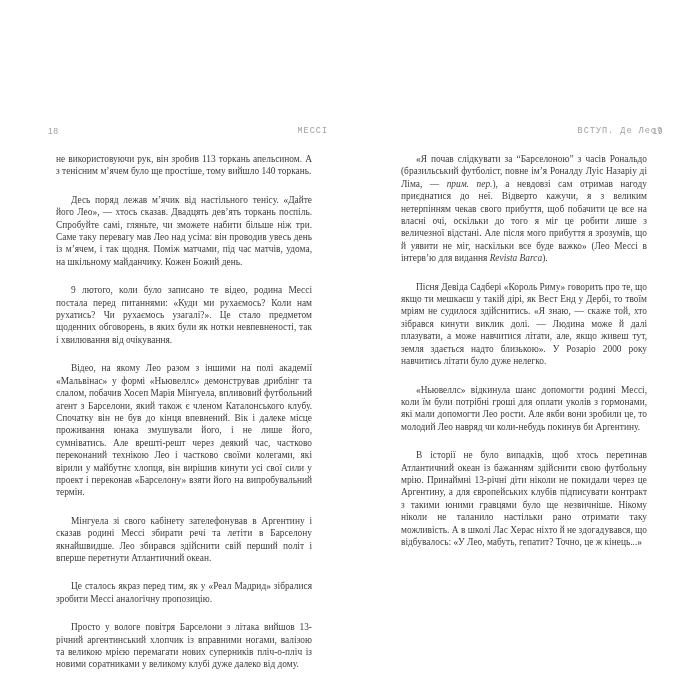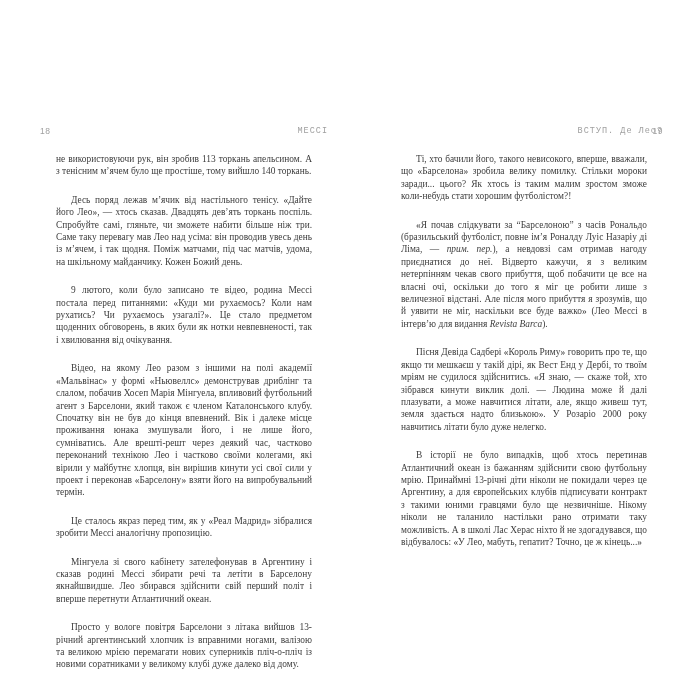--- a/index.html
+++ b/index.html
@@ -40,21 +40,21 @@
     display: block;
     text-align: right;
     white-space: nowrap;
     font-family: Liberation Mono, monospace;
   }
   .pagenum {
     position: absolute;
     top: 0;
     letter-spacing: 0.5px;
   }
-  .pagenum.num-left  { left: 0; }
+  .pagenum.num-left  { left: 8px; }
   .pagenum.num-right { right: 0; }
 
   .page-body {
     font-size: 9.4px;
     line-height: 12.4px;
     color: #3c3c3c;
     text-align: justify;
     text-rendering: optimizeLegibility;
   }
   p.para {
@@ -72,32 +72,32 @@
   <div class="page page-left">
     <div class="page-header">
       <span class="pagenum num-left">18</span>
       <span class="running-header">МЕССІ</span>
     </div>
     <div class="page-body">
         <p class="para"><span>не використовуючи рук, він зробив 113 торкань апельсином. А з тенісним м’ячем було ще простіше, тому вийшло 140 торкань.</span></p>
         <p class="para indent"><span>Десь поряд лежав м’ячик від настільного тенісу. «Дайте його Лео», — хтось сказав. Двадцять дев’ять торкань поспіль. Спробуйте самі, гляньте, чи зможете набити більше ніж три. Саме таку перевагу мав Лео над усіма: він проводив увесь день із м’ячем, і так щодня. Поміж матчами, під час матчів, удома, на шкільному майданчику. Кожен Божий день.</span></p>
         <p class="para indent"><span>9 лютого, коли було записано те відео, родина Мессі постала перед питаннями: «Куди ми рухаємось? Коли нам рухатись? Чи рухаємось узагалі?». Це стало предметом щоденних обговорень, в яких були як нотки невпевненості, так і хвилювання від очікування.</span></p>
         <p class="para indent"><span>Відео, на якому Лео разом з іншими на полі академії «Мальвінас» у формі «Ньювеллс» демонстрував дриблінг та слалом, побачив Хосеп Марія Мінгуела, впливовий футбольний агент з Барселони, який також є членом Каталонського клубу. Спочатку він не був до кінця впевнений. Вік і далеке місце проживання юнака змушували його, і не лише його, сумніватись. Але врешті-решт через деякий час, частково переконаний технікою Лео і частково своїми колегами, які вірили у майбутнє хлопця, він вирішив кинути усі свої сили у проект і переконав «Барселону» взяти його на випробувальний термін.</span></p>
+        <p class="para indent"><span>Мінгуела зі свого кабінету зателефонував в Аргентину і сказав родині Мессі збирати речі та летіти в Барселону якнайшвидше. Лео збирався здійснити свій перший політ і вперше перетнути Атлантичний океан.</span></p>
         <p class="para indent"><span>Це сталось якраз перед тим, як у «Реал Мадрид» зібралися зробити Мессі аналогічну пропозицію.</span></p>
-        <p class="para indent"><span>Мінгуела зі свого кабінету зателефонував в Аргентину і сказав родині Мессі збирати речі та летіти в Барселону якнайшвидше. Лео збирався здійснити свій перший політ і вперше перетнути Атлантичний океан.</span></p>
         <p class="para indent"><span>Просто у вологе повітря Барселони з літака вийшов 13-річний аргентинський хлопчик із вправними ногами, валізою та великою мрією перемагати нових суперників пліч-о-пліч із новими соратниками у великому клубі дуже далеко від дому.</span></p>
       </div>
   </div>
 
   <div class="page page-right">
     <div class="page-header">
       <span class="running-header">ВСТУП. Де Лео?</span>
       <span class="pagenum num-right">19</span>
     </div>
     <div class="page-body">
-        <p class="para indent"><span>Ті, хто бачили його, такого невисокого, вперше, вважали, що «Барселона» зробила велику помилку. Стільки мороки заради... цього? Як хтось із таким малим зростом зможе коли-небудь стати хорошим футболістом?!</span></p>
         <p class="para indent"><span>«Я почав слідкувати за “Барселоною” з часів Рональдо (бразильський футболіст, повне ім’я Роналду Луіс Назаріу ді Ліма, — </span><i>прим. пер.</i><span>), а невдовзі сам отримав нагоду приєднатися до неї. Відверто кажучи, я з великим нетерпінням чекав свого прибуття, щоб побачити це все на власні очі, оскільки до того я міг це робити лише з величезної відстані. Але після мого прибуття я зрозумів, що й уявити не міг, наскільки все буде важко» (Лео Мессі в інтерв’ю для видання </span><i>Revista Barca</i><span>).</span></p>
         <p class="para indent"><span>Пісня Девіда Садбері «Король Риму» говорить про те, що якщо ти мешкаєш у такій дірі, як Вест Енд у Дербі, то твоїм мріям не судилося здійснитись. «Я знаю, — скаже той, хто зібрався кинути виклик долі. — Людина може й далі плазувати, а може навчитися літати, але, якщо живеш тут, земля здається надто близькою». У Розаріо 2000 року навчитись літати було дуже нелегко.</span></p>
+        <p class="para indent"><span>«Ньювеллс» відкинула шанс допомогти родині Мессі, коли їм були потрібні гроші для оплати уколів з гормонами, які мали допомогти Лео рости. Але якби вони зробили це, то молодий Лео навряд чи коли-небудь покинув би Аргентину.</span></p>
         <p class="para indent"><span>В історії не було випадків, щоб хтось перетинав Атлантичний океан із бажанням здійснити свою футбольну мрію. Принаймні 13-річні діти ніколи не покидали через це Аргентину, а для європейських клубів підписувати контракт з такими юними гравцями було ще незвичніше. Нікому ніколи не таланило настільки рано отримати таку можливість. А в школі Лас Херас ніхто й не здогадувався, що відбувалось: «У Лео, мабуть, гепатит? Точно, це ж кінець...»</span></p>
       </div>
   </div>
 
 </div>
 
 </body></html>

